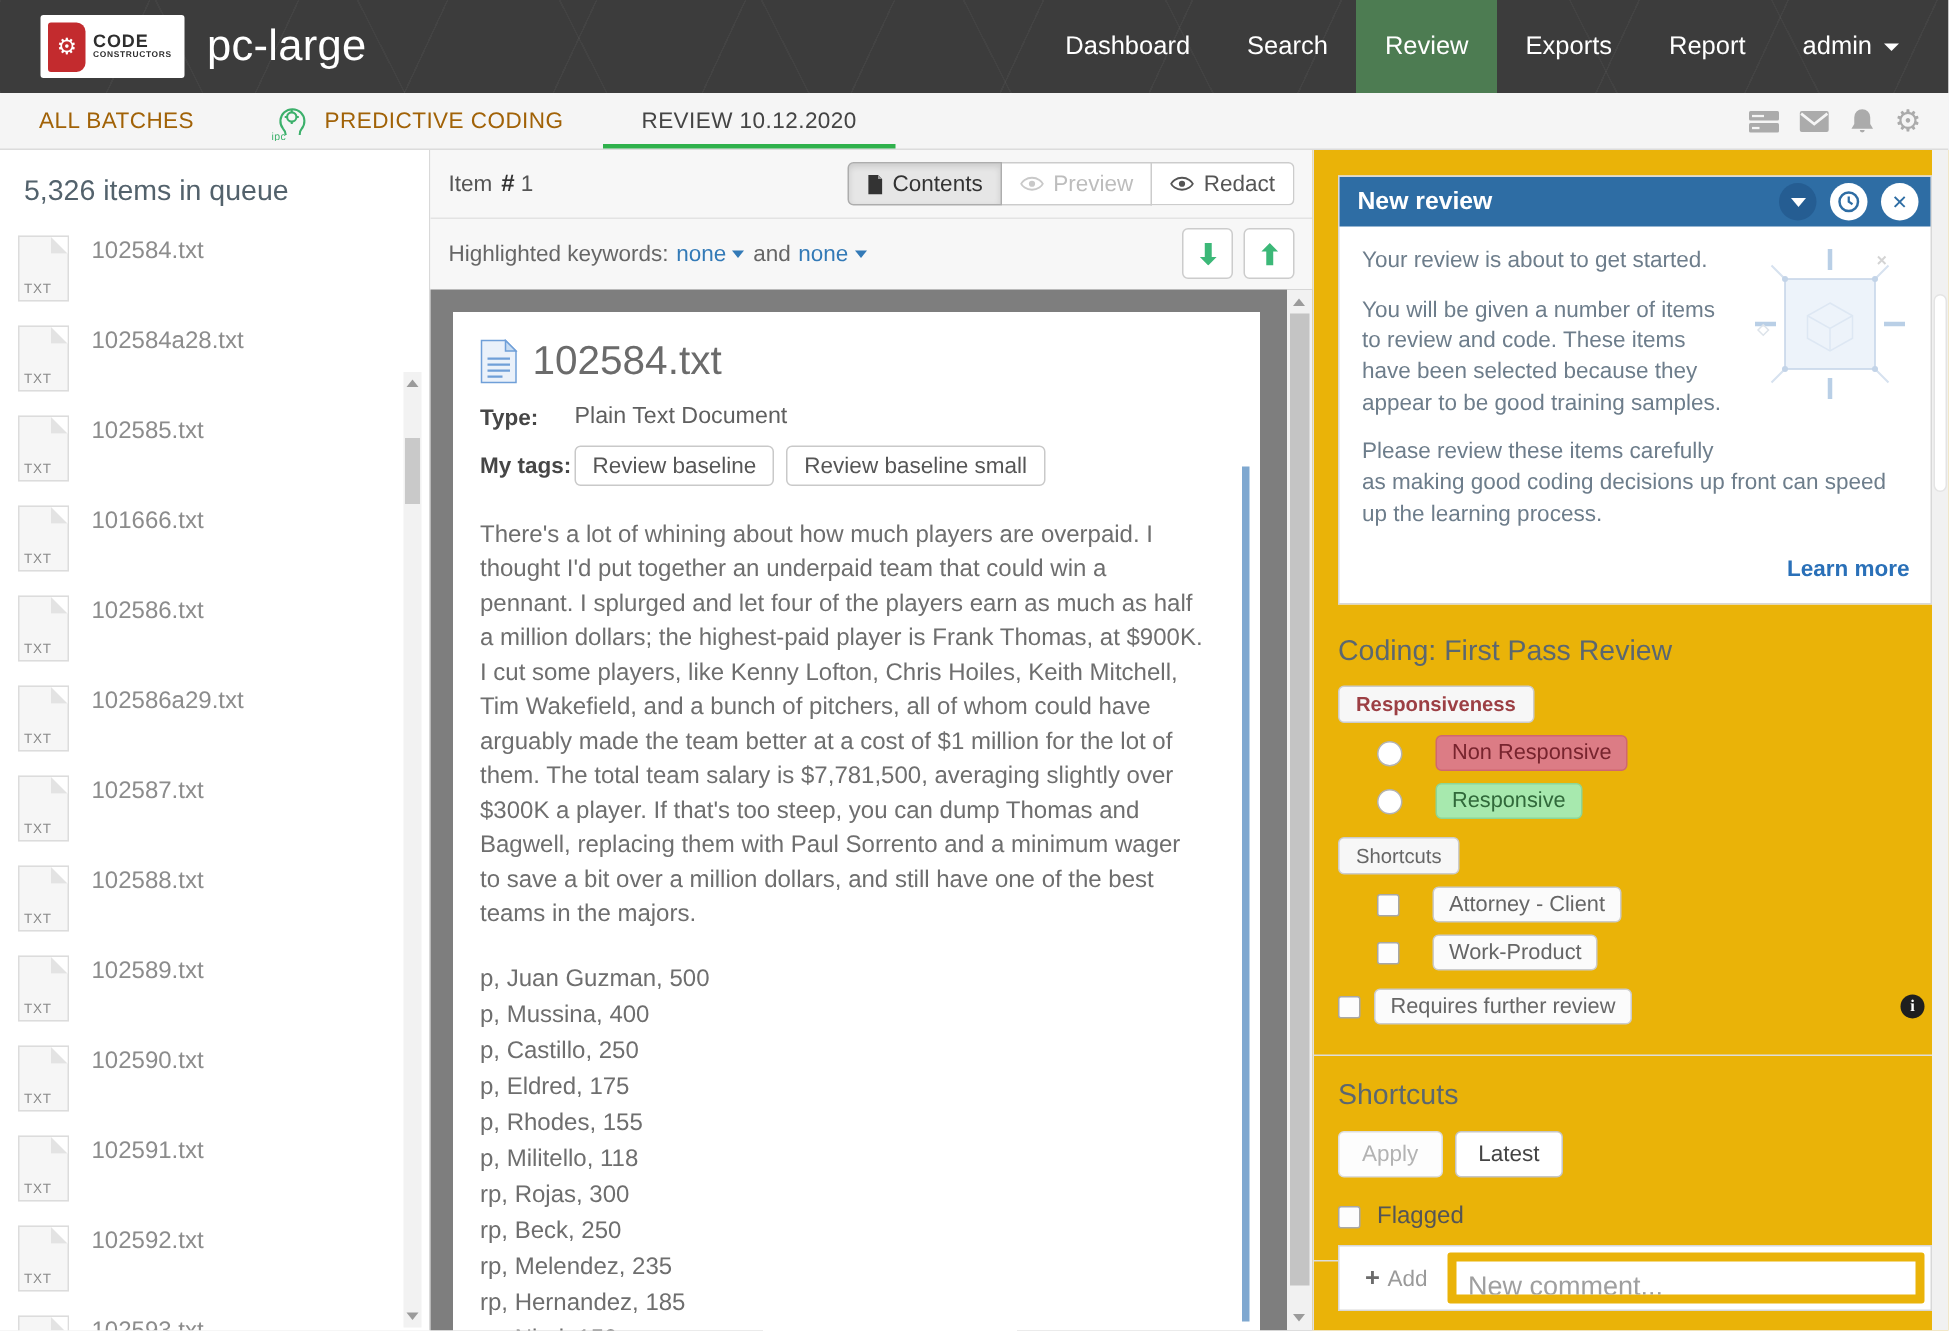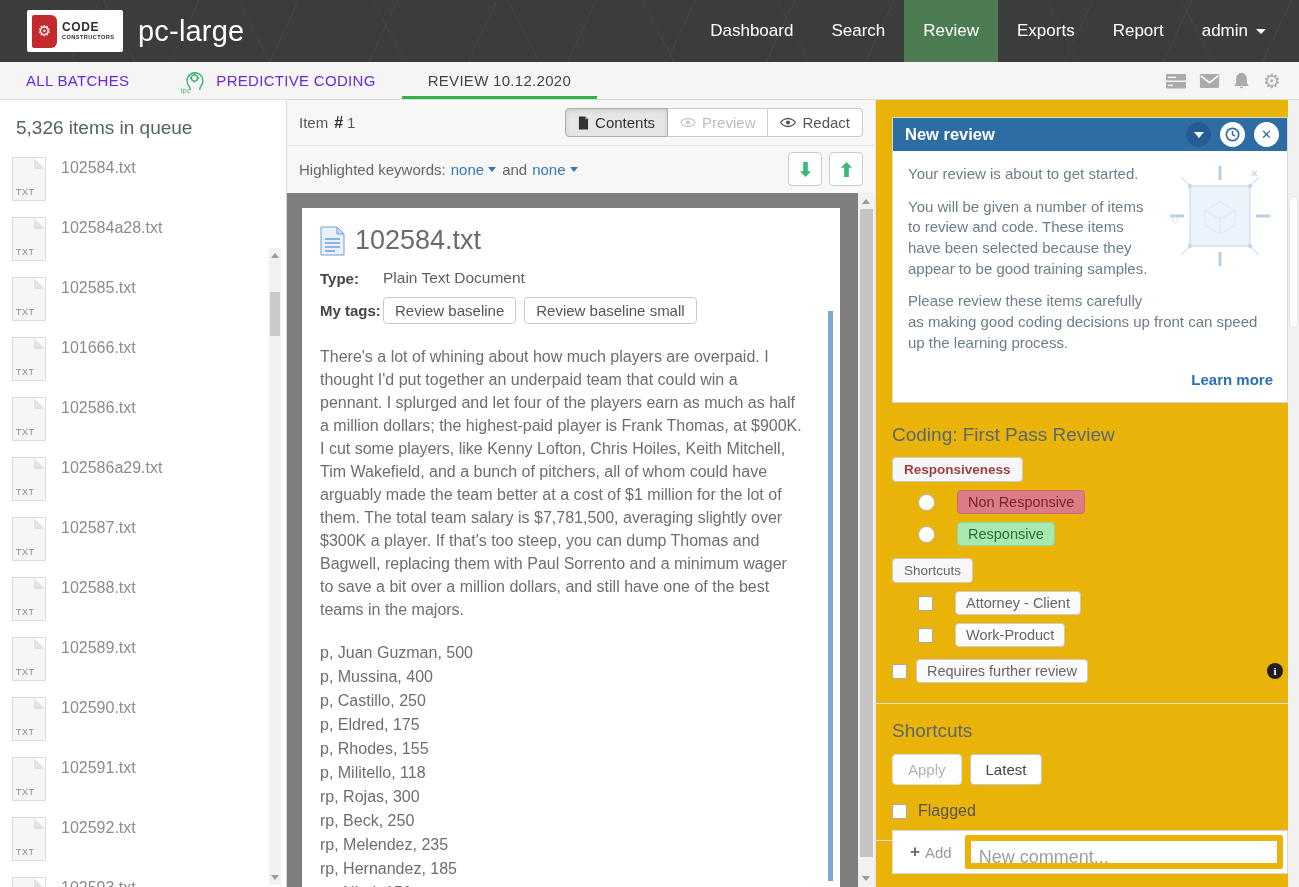--- a/index.html
+++ b/index.html
@@ -19,21 +19,21 @@
   .logo-text .l2 { font-size:5.6px; font-weight:bold; letter-spacing:.45px; margin-top:2px; }
   .app-title { color:#fff; font-size:29px; font-weight:400; margin-left:15px; letter-spacing:.2px; }
   .top-nav { margin-left:auto; display:flex; height:62px; align-items:stretch; }
   .top-nav .nav-item { color:#fff; font-size:17px; padding:0 19px; display:flex; align-items:center; cursor:pointer; }
   .top-nav .nav-item.active { background:var(--nav-active-green); }
   .nav-caret { width:0; height:0; border-left:5px solid transparent; border-right:5px solid transparent; border-top:5px solid #fff; margin-left:8px; display:inline-block; }
   .top-nav .spacer-right { width:14px; }
 
   
   .tab-bar { position:absolute; top:62px; left:0; right:0; height:38px; background:#f5f5f5; border-bottom:1px solid #dcdcdc; display:flex; align-items:stretch; }
-  .tab { display:flex; align-items:center; padding:0 26px; font-size:15px; color:#6d28d9; letter-spacing:.3px; cursor:pointer; gap:9px; }
+  .tab { display:flex; align-items:center; padding:0 26px; font-size:15px; color:#a16207; letter-spacing:.3px; cursor:pointer; gap:9px; }
   .tab.active { color:#444; border-bottom:3px solid var(--tab-active-underline); padding-top:3px; }
   .tab-icons { margin-left:auto; display:flex; align-items:center; gap:13px; padding-right:18px; }
   .tab-icons .uicon { color:#ababab; cursor:pointer; display:flex; align-items:center; }
   .uicon .gear-glyph { font-size:20px; line-height:1; }
 
   
   .sidebar { position:absolute; top:100px; left:0; bottom:0; width:287px; background:#fff; border-right:1px solid #d9d9d9; overflow:hidden; }
   .center-col { position:absolute; top:100px; left:287px; width:588px; bottom:0; background:#f7f7f7; }
   .right-panel { position:absolute; top:100px; right:0; width:424px; bottom:0; background:#eab308; border-left:1px solid #e2e2e2; }
 

